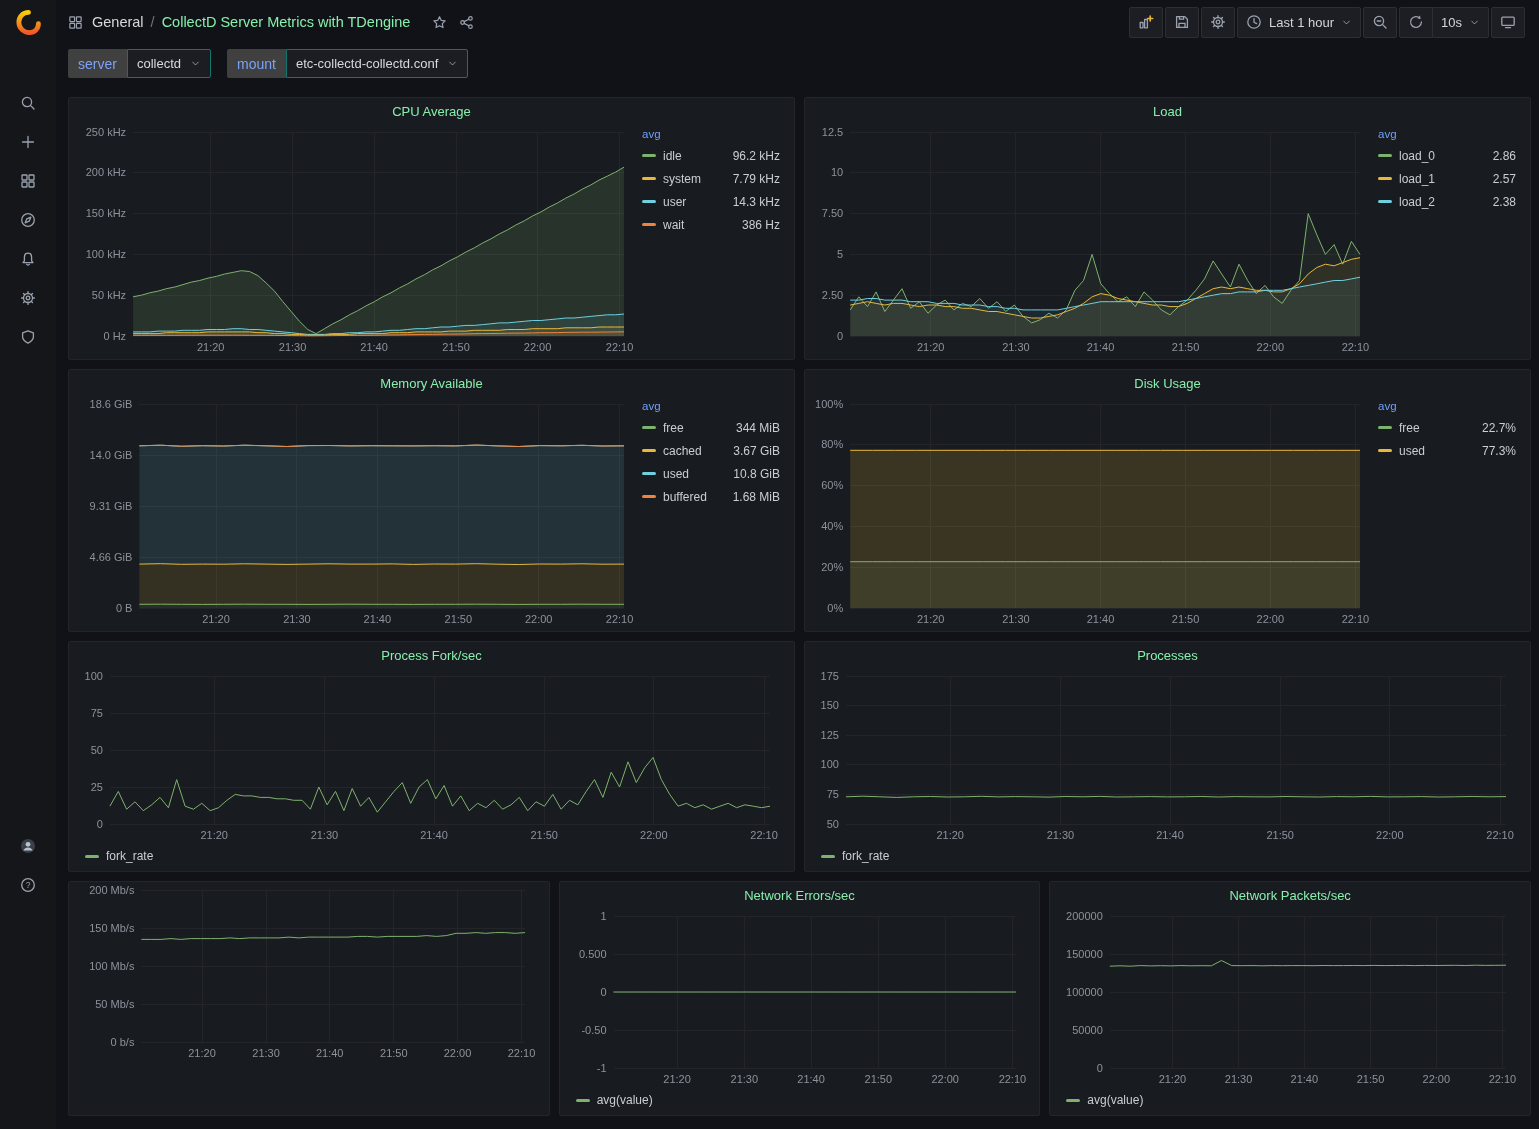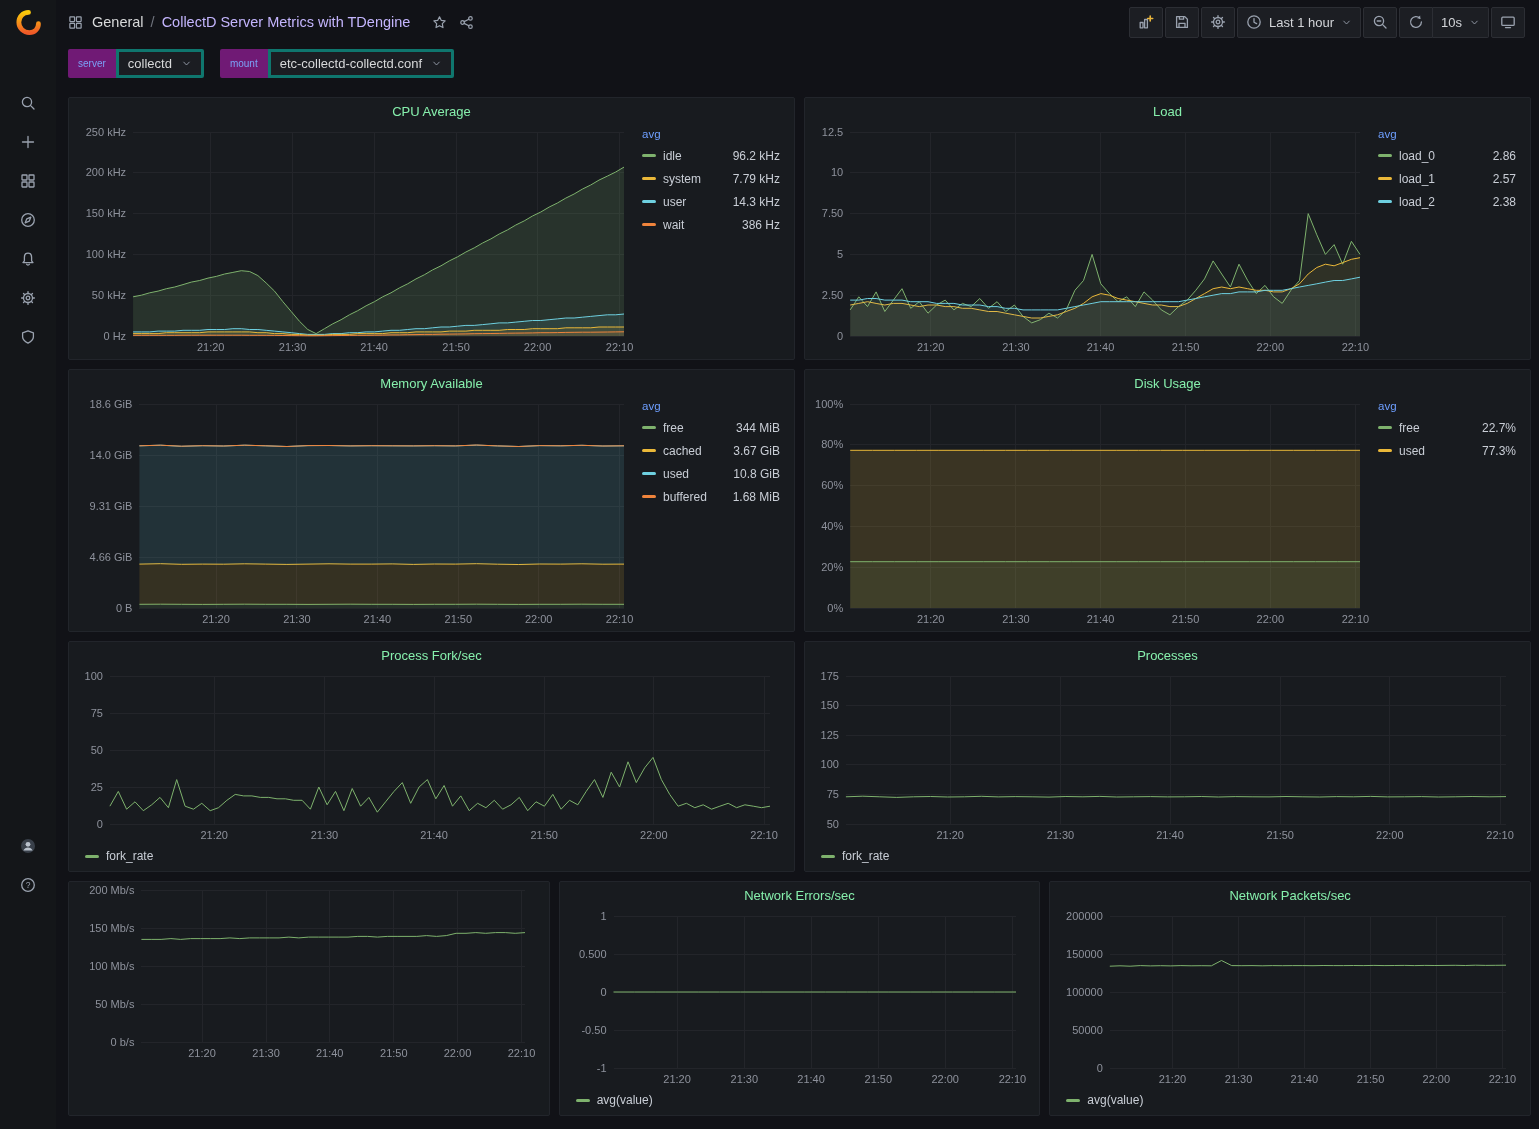--- a/index.html
+++ b/index.html
@@ -23,38 +23,38 @@
   
   .main { flex:1; display:flex; flex-direction:column; min-width:0; }
   .navbar { height:44px; flex-shrink:0; display:flex; align-items:center; padding:0 14px 0 12px; }
   .icon { display:inline-flex; color:inherit; }
   .icon svg { width:16px; height:16px; display:block; }
   .icon.caret svg { width:11px; height:11px; }
   .crumb-icon { color:#9aa2af; margin-right:9px; }
   .crumb-icon svg { width:15px; height:15px; }
   .crumb { font-size:14.5px; color:#d8d9da; cursor:pointer; }
   .crumb-sep { color:#70747e; margin:0 7px; font-size:14.5px; }
-  .dash-title { font-size:14.5px; color:#c4b5fd; margin-right:22px; }
+  .dash-title { font-size:14.5px; color:#86efac; margin-right:22px; }
   .title-icon { color:#9aa2af; margin-right:12px; cursor:pointer; }
   .title-icon svg { width:15px; height:15px; }
   .nav-right { margin-left:auto; display:flex; align-items:center; gap:2px; }
   .nav-btn { height:31px; min-width:31px; padding:0 8px; background:#1c1e23; border:1px solid #2c2e34;
              border-radius:2px; display:flex; align-items:center; justify-content:center; gap:7px;
              color:#9aa2af; cursor:pointer; font-family:inherit; font-size:13px; }
   .nav-btn .lbl { color:#d3d5d9; white-space:nowrap; }
   .btn-group { display:flex; }
   .btn-group .nav-btn:first-child { border-radius:2px 0 0 2px; }
   .btn-group .nav-btn:last-child { border-left:none; border-radius:0 2px 2px 0; }
 
   
   .submenu { display:flex; align-items:center; gap:16px; padding:5px 14px 10px 12px; flex-shrink:0; }
   .var { display:flex; height:29px; }
-  .var-label { background:#701a75; color:#7ba2f7; display:flex; align-items:center; padding:0 10px;
-               font-size:10px; border-radius:2px 0 0 2px; }
-  .var-value { background:#1b1d22; border:3px solid #0f766e; color:#d8d9da; display:flex;
+  .var-label { background:#404040; color:#7ba2f7; display:flex; align-items:center; padding:0 10px;
+               font-size:14px; border-radius:2px 0 0 2px; }
+  .var-value { background:#1b1d22; border:1px solid #0f766e; color:#d8d9da; display:flex;
                align-items:center; gap:9px; padding:0 9px; border-radius:0 2px 2px 0; cursor:pointer; }
   .var-value .icon { color:#9aa2af; }
 
   
   .dashboard { padding:9px 8px 8px 12px; display:flex; flex-direction:column; gap:9px; flex:1; min-height:0; }
   .row { display:flex; gap:9px; }
   .row > .panel { flex:1; min-width:0; }
   .r1,.r2 { height:263px; } .r3 { height:231px; } .r4 { height:235px; }
 
   .panel { background:#181b1f; border:1px solid #22252b; border-radius:2px;

